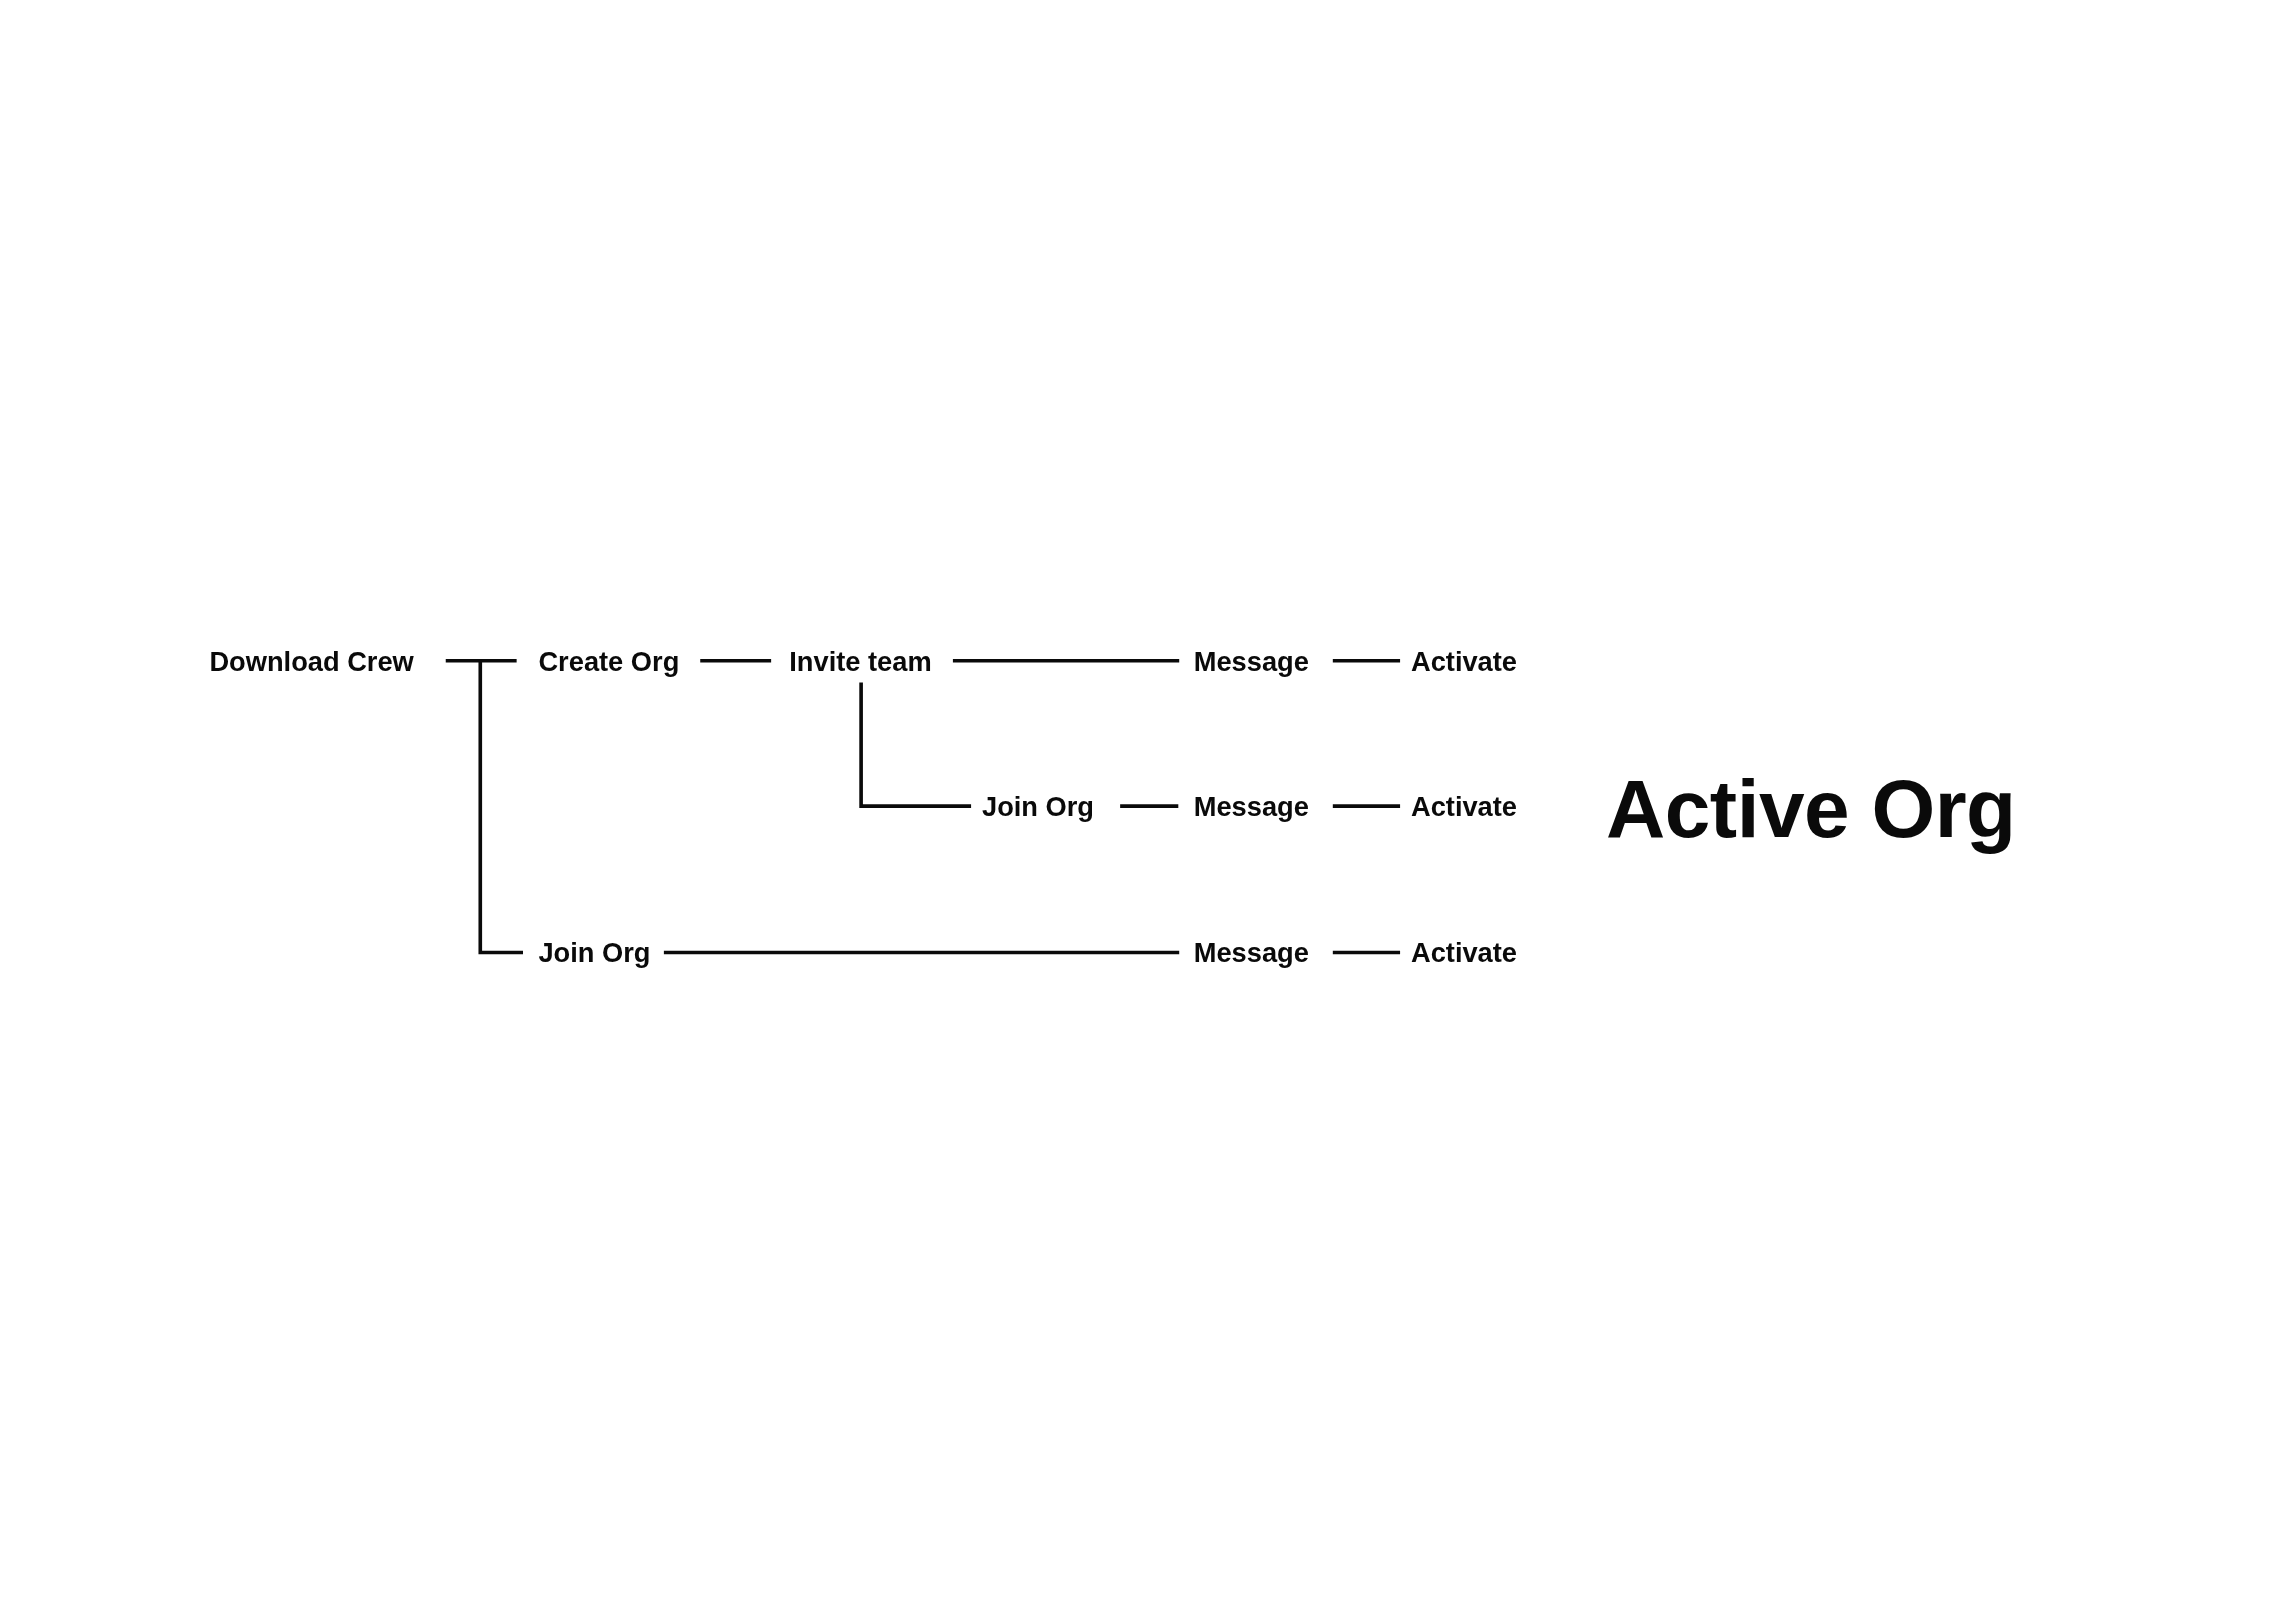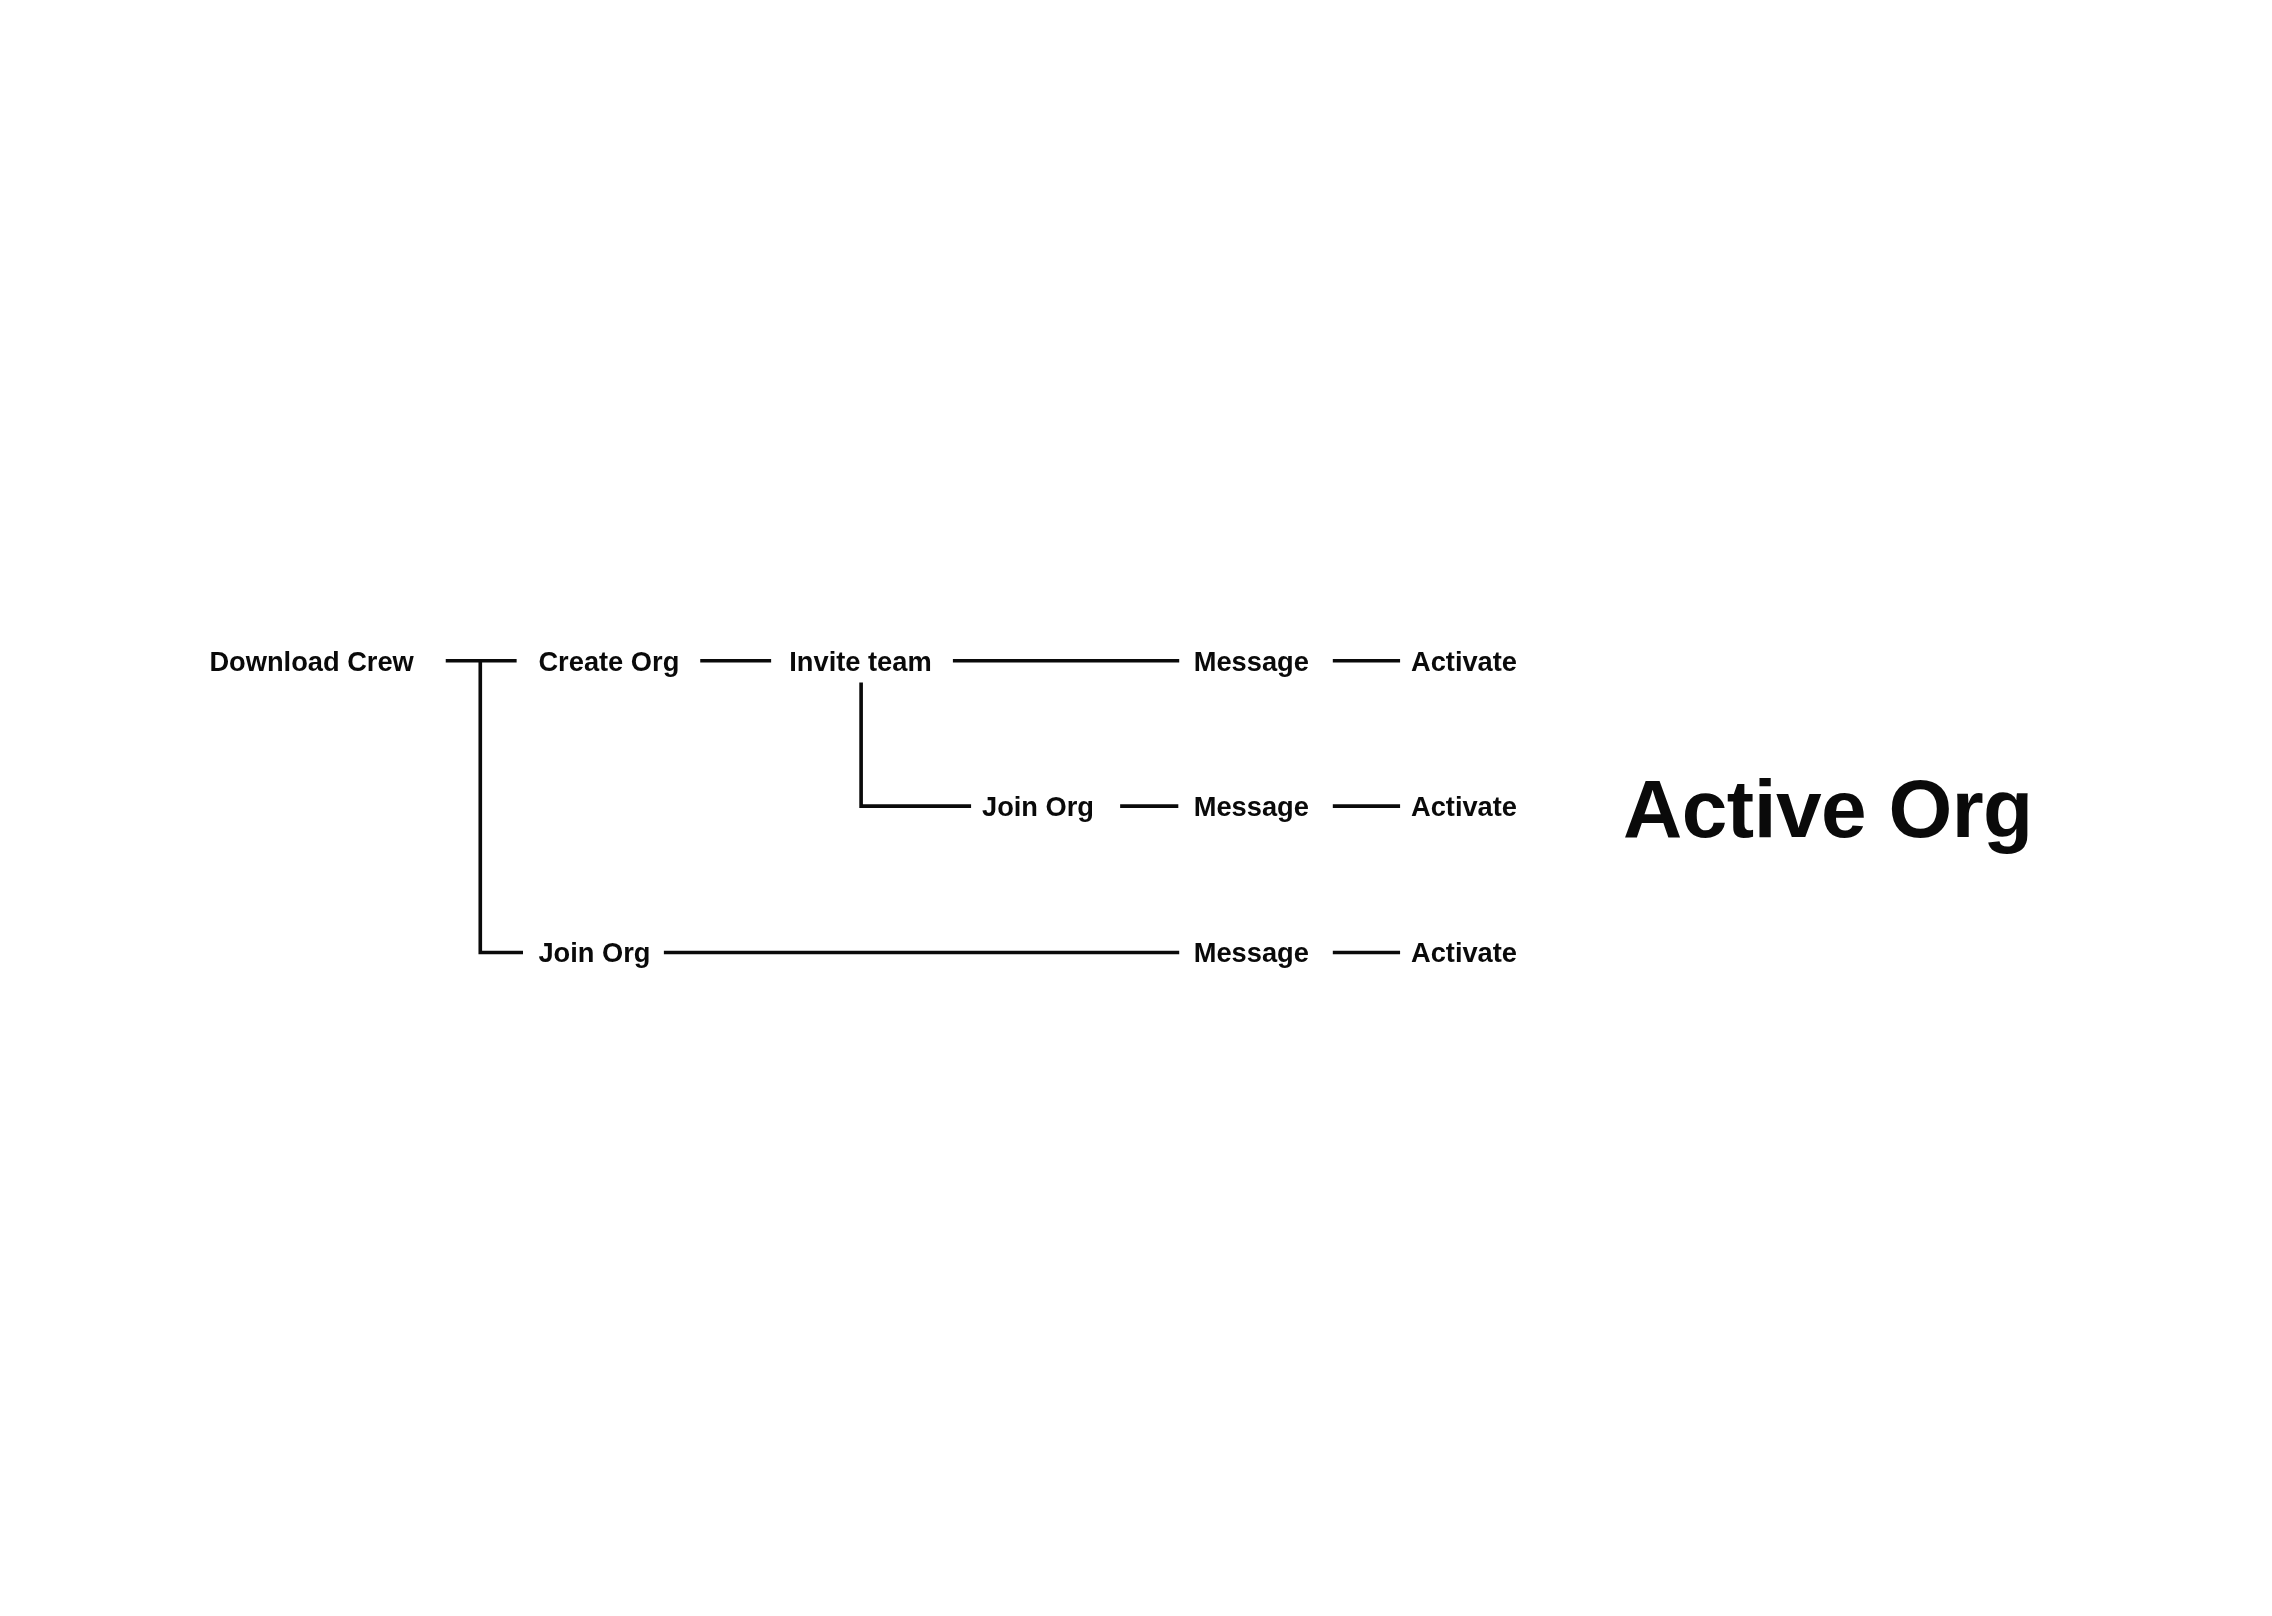--- a/index.html
+++ b/index.html
@@ -43,21 +43,20 @@
   }
   .headline {
     position: absolute;
     font-family: "Liberation Sans", sans-serif;
     font-weight: bold;
     font-size: 82px;
     line-height: 1;
     color: #0a0a0a;
     letter-spacing: -0.5px;
     white-space: nowrap;
-    margin-left: 17px;
   }
 </style>
 </head>
 <body>
 
 <div id="canvas">
 
   <svg id="flow-svg" viewBox="0 0 2500 1778">
 
     <text class="node-label" x="230" y="738">Download Crew</text>

